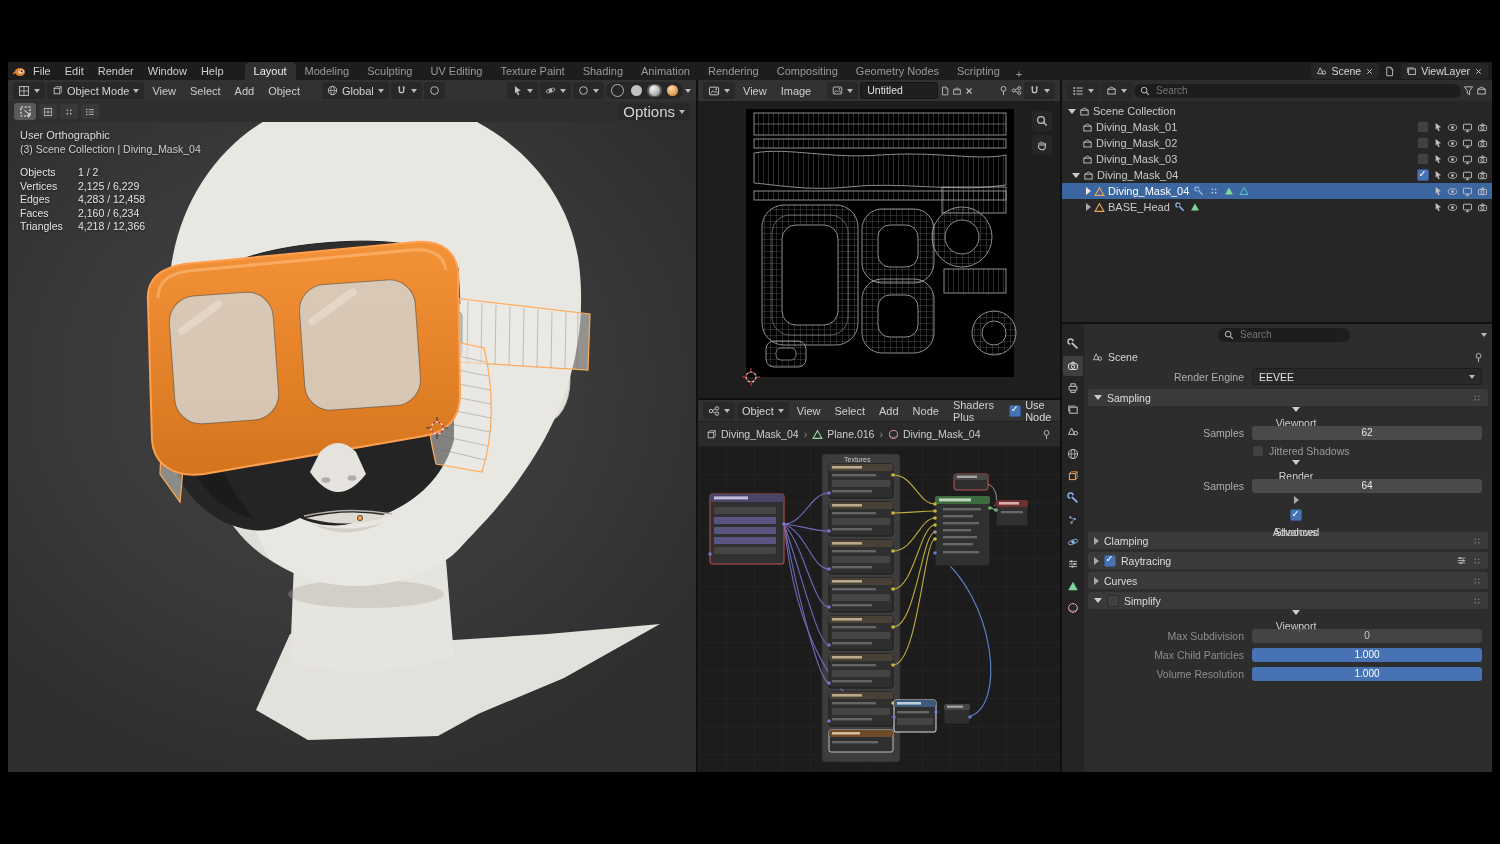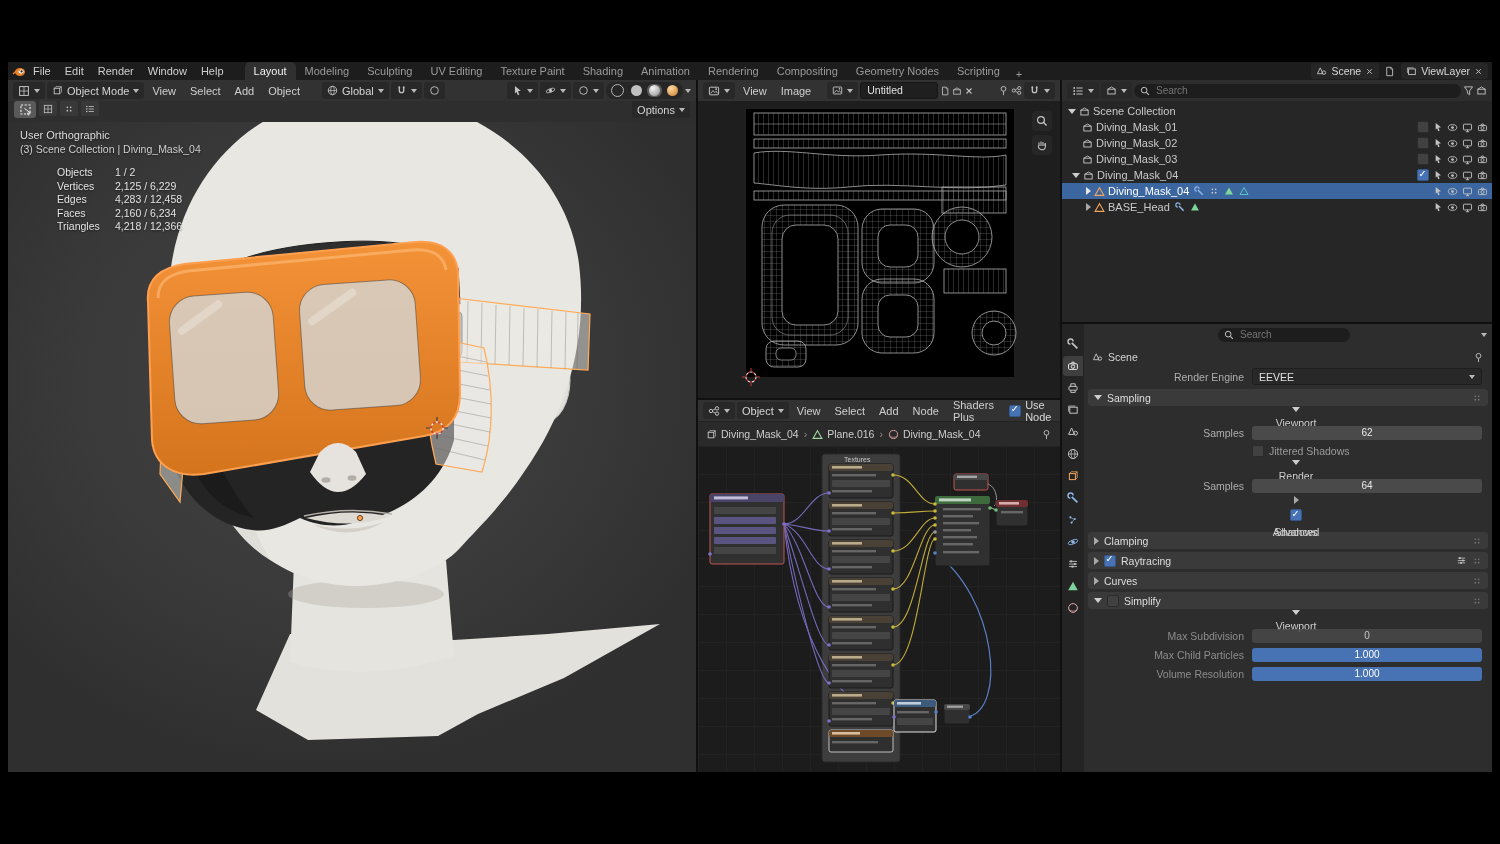--- a/index.html
+++ b/index.html
@@ -33,26 +33,26 @@
   .col-mid{width:362px;flex:none;display:flex;flex-direction:column;gap:2px;}
   .col-right{flex:1;display:flex;flex-direction:column;gap:2px;}
 
   .ed{background:#2b2b2b;position:relative;overflow:hidden;}
   .ed-h{height:21px;background:#323232;display:flex;align-items:center;gap:2px;padding:0 5px;font-size:11px;color:#d4d4d4;flex:none;position:relative;z-index:5;}
   .hbtn{display:inline-flex;align-items:center;gap:4px;padding:1px 5px;height:15px;border-radius:3px;background:#282828;color:#d4d4d4;}
   .hmenu{padding:0 6px;color:#cfcfcf;}
 
   
   .vp{height:100%;background:radial-gradient(ellipse 62% 56% at 46% 44%, #424242 0%, #3a3a3a 58%, #2f2f2f 100%);}
-  .vp-tools{height:21px;background:#2e2e2e;display:flex;align-items:flex-start;padding:0 6px;gap:3px;position:relative;z-index:5;font-size:11px;color:#cfcfcf;}
+  .vp-tools{height:21px;background:#2e2e2e;display:flex;align-items:center;padding:0 6px;gap:3px;position:relative;z-index:5;font-size:15px;color:#cfcfcf;}
   .tool-active{width:22px;height:17px;background:#5a5a5a;border-radius:3px;display:flex;align-items:center;justify-content:center;}
   .tool-sm{width:18px;height:15px;background:#383838;border-radius:2px;display:flex;align-items:center;justify-content:center;}
   .vp-overlay{position:absolute;left:12px;top:48px;z-index:4;color:#dcdcdc;font-size:11px;line-height:14px;text-shadow:0 1px 2px rgba(0,0,0,.5);}
   .vp-stats{position:absolute;left:12px;top:86px;z-index:4;font-size:10.5px;line-height:13.5px;color:#e3e3e3;text-shadow:0 1px 2px rgba(0,0,0,.5);}
-  .vp-stats .srow{display:flex;margin-left:37px;}
+  .vp-stats .srow{display:flex;}
   .vp-stats .sl{width:58px;}
   .shade-seg{display:flex;align-items:center;background:#262626;border-radius:8px;padding:1px 3px;gap:3px;}
   .sph{width:11px;height:11px;border-radius:50%;}
   .seg-cell{padding:1px 2px;border-radius:6px;display:flex;align-items:center;}
   .seg-cell.on{background:#5a5a5a;}
   .vp-canvas{position:absolute;left:0;top:42px;width:688px;height:650px;z-index:1;}
 
   
   .uv{height:318px;flex:none;display:flex;flex-direction:column;}
   .uv-canvas{position:relative;flex:1;background:#1e1e1e;}

